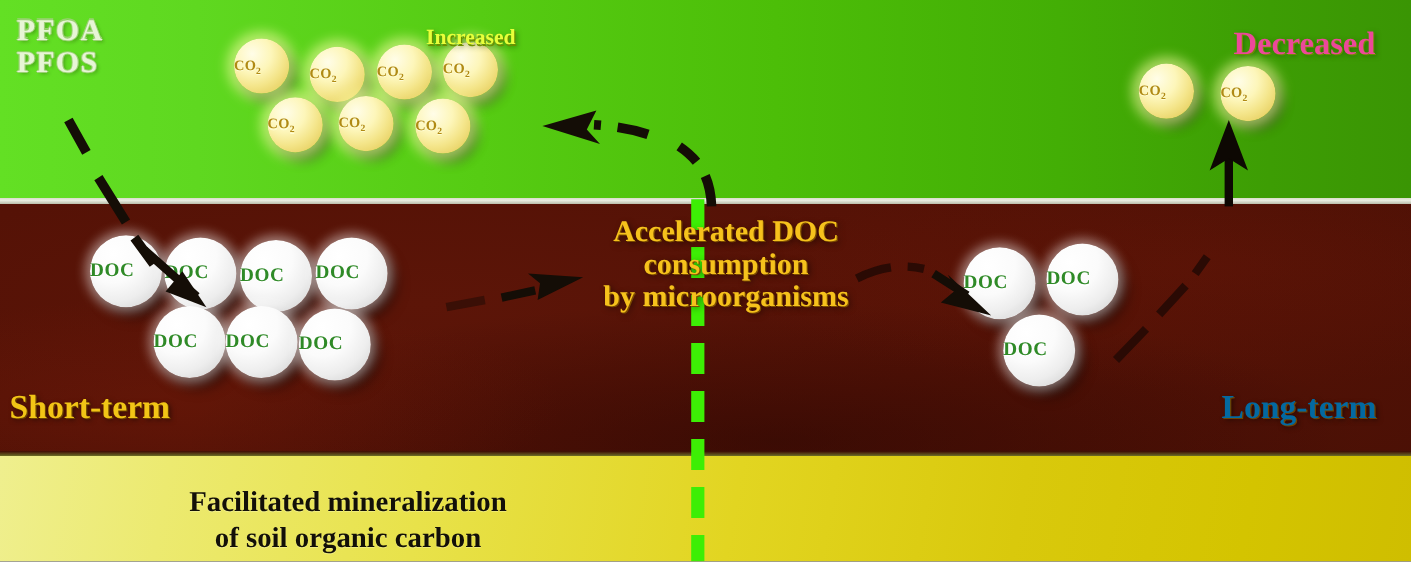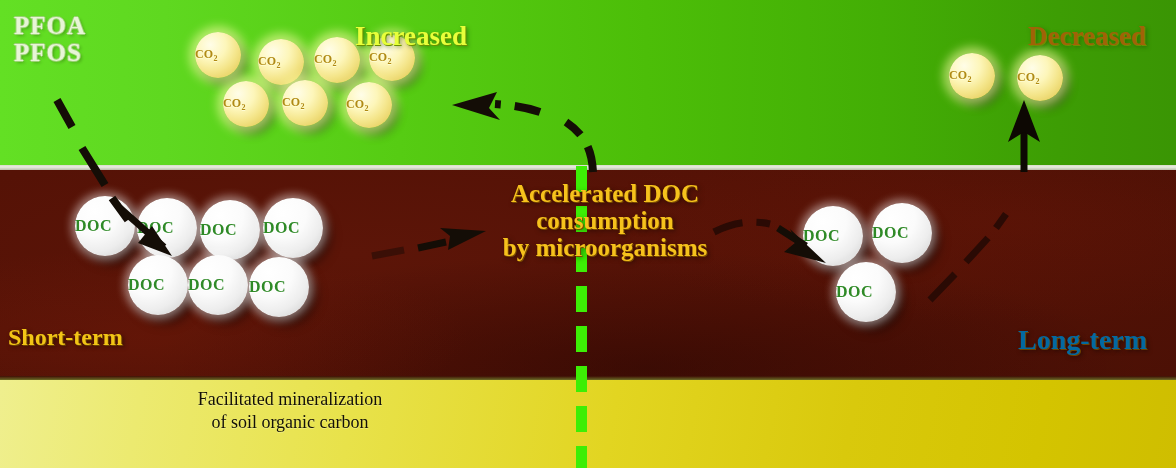--- a/index.html
+++ b/index.html
@@ -52,52 +52,52 @@
     left:14px;top:12px;
     font-size:25px;letter-spacing:1px;
     color:#f2f7e4;
     text-shadow:
       1px 0 0 #9fd07a, -1px 0 0 #9fd07a,
       0 1px 0 #9fd07a, 0 -1px 0 #9fd07a,
       2px 2px 3px rgba(40,90,10,.45);
     opacity:.93;
   }
   #increased{
-    left:355px;top:22px;font-size:27px;
+    left:355px;top:22px;font-size:18px;
     color:#e8ff3a;
     text-shadow:1px 1px 0 #6d8f00, 2px 2px 4px rgba(20,60,0,.5);
   }
   #decreased{
     left:1028px;top:22px;font-size:27px;
-    color:#a16207;
+    color:#ec4899;
     text-shadow:1px 1px 0 #6d8f00, 2px 2px 4px rgba(20,60,0,.5);
   }
   #accel-text{
     left:455px;top:180px;width:300px;text-align:center;
     font-size:25px;color:#f6c21c;
     text-shadow:1px 1px 0 #7a4a00, 2px 2px 5px rgba(0,0,0,.55);
   }
   #red-soil{
     left:1022px;top:192px;font-size:33px;
     color:#4dea7d;
     text-shadow:1px 1px 0 #0c5a23, 2px 2px 5px rgba(0,0,0,.5);
   }
   #short-term{
-    left:8px;top:325px;font-size:24px;
+    left:8px;top:325px;font-size:28px;
     color:#f2c516;
     text-shadow:1px 1px 0 #6d4300, 2px 2px 4px rgba(0,0,0,.5);
   }
   #long-term{
     left:1018px;top:325px;font-size:28px;
     color:#0369a1;
     text-shadow:1px 1px 0 #6d4300, 2px 2px 4px rgba(0,0,0,.5);
   }
   .caption{
-    position:absolute;top:388px;width:560px;text-align:center;
-    font-size:18px;font-weight:normal;line-height:1.25;
+    position:absolute;top:404px;width:560px;text-align:center;
+    font-size:24px;font-weight:bold;line-height:1.25;
     color:#131008;white-space:pre;
     text-shadow:0 1px 0 rgba(255,255,210,.35);
   }
   #caption-left{left:10px;}
   #caption-right{left:606px;}
 
   
   .sphere{position:absolute;border-radius:50%;
     display:flex;align-items:center;}
 

